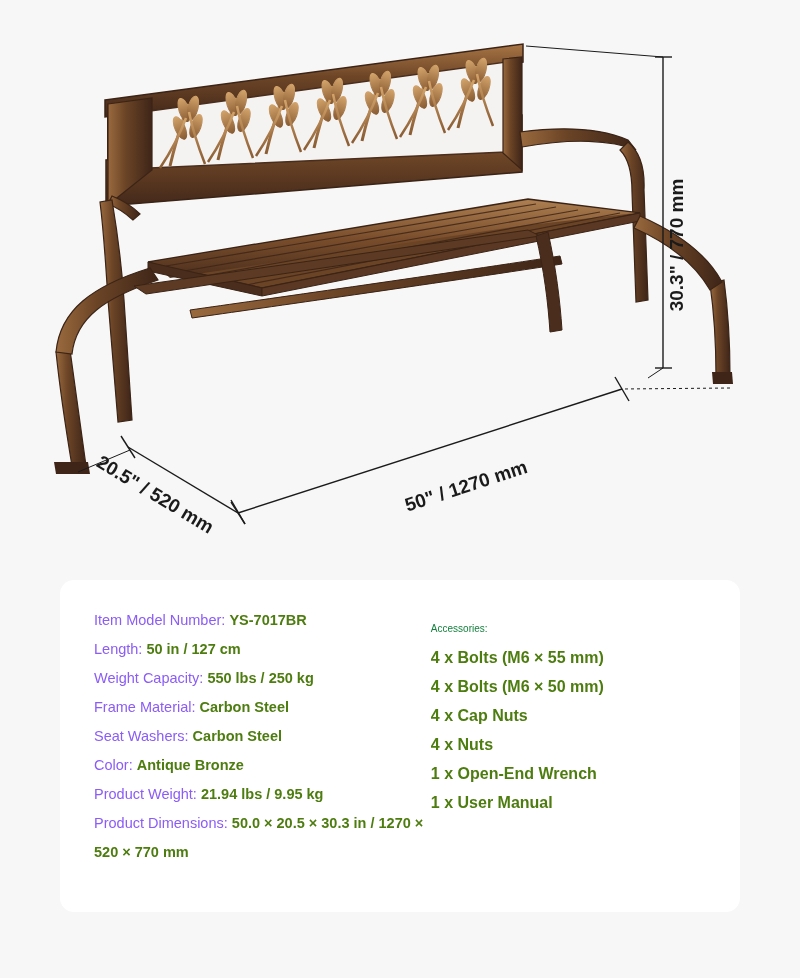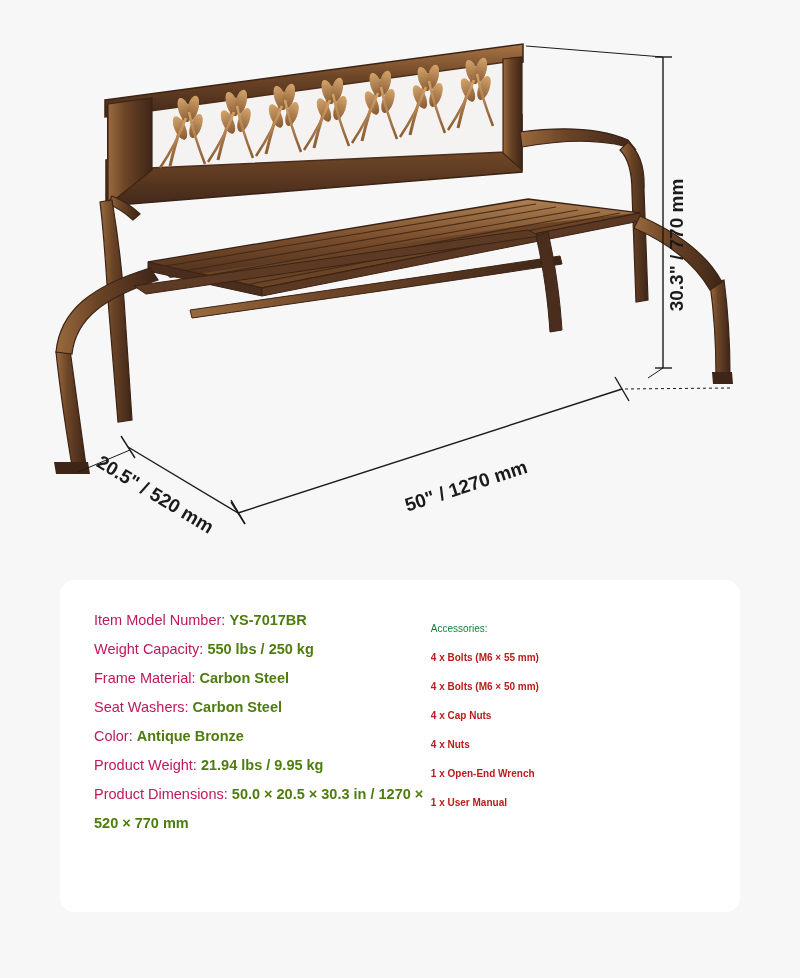--- a/index.html
+++ b/index.html
@@ -38,32 +38,32 @@
   }
   .col-left { width: 355px; }
   .col-right { width: 290px; padding-top: 8px; }
 
   .spec-row {
     font-size: 14.5px;
     color: #1b1b1b;
     line-height: 29px;
     white-space: nowrap;
   }
-  .spec-label { color: #be185d; text-align: center; }
+  .spec-label { color: #8b5cf6; text-align: center; }
   .spec-value { color: #4d7c0f; font-weight: bold; }
   .spec-value.wrap { white-space: normal; }
 
   .acc-title {
     font-size: 10px;
     color: #15803d;
     line-height: 29px;
   }
   .acc-item {
-    font-size: 10px;
-    color: #b91c1c;
+    font-size: 16px;
+    color: #4d7c0f;
     font-weight: bold;
     line-height: 29px;
     white-space: nowrap;
   }
 
   
   .dim-text {
     font-family: "Liberation Sans", sans-serif;
     font-weight: bold;
     fill: #1b1b1b;
@@ -242,20 +242,24 @@
       <text class="dim-text" x="152" y="500" font-size="19" transform="rotate(31 152 500)" text-anchor="middle">20.5" / 520 mm</text>
     </svg>
   </div>
 
   <div class="spec-card">
 
     <div class="col-left">
       <div class="spec-row">
         <span class="spec-label">Item Model Number:</span>
         <span class="spec-value">YS-7017BR</span>
+      </div>
+      <div class="spec-row">
+        <span class="spec-label">Length:</span>
+        <span class="spec-value">50 in / 127 cm</span>
       </div>
       <div class="spec-row">
         <span class="spec-label">Weight Capacity:</span>
         <span class="spec-value">550 lbs / 250 kg</span>
       </div>
       <div class="spec-row">
         <span class="spec-label">Frame Material:</span>
         <span class="spec-value">Carbon Steel</span>
       </div>
       <div class="spec-row">

